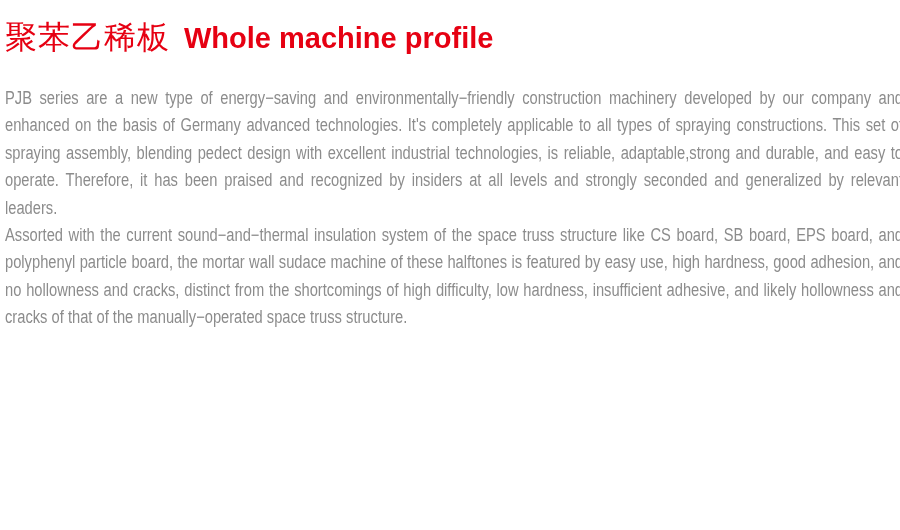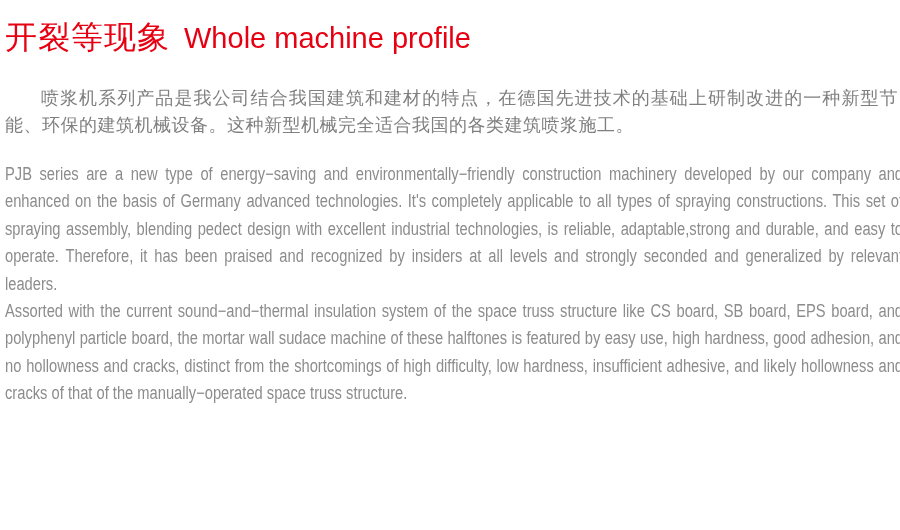--- a/index.html
+++ b/index.html
@@ -24,20 +24,21 @@
     line-height: 42px;
     white-space: nowrap;
   }
   .title-zh {
     font-size: 32px;
     letter-spacing: 1px;
   }
   .title-en {
     font-size: 29px;
     margin-left: 14px;
+    font-weight: bold;
   }
   
   .zh-section p {
     margin: 0;
     font-size: 18px;
     line-height: 27px;
     color: var(--chinese-text, #7f7f7f);
     text-align: justify;
     letter-spacing: 0.5px;
   }
@@ -58,25 +59,24 @@
     color: var(--english-text, #8c8c8c);
     text-align: justify;
   }
 </style>
 </head>
 <body>
 
 <div class="page">
 
   <h1 class="page-title">
-    <span class="title-zh">开裂等现象</span><span class="title-en">Whole machine profile</span>
+    <span class="title-zh">聚苯乙稀板</span><span class="title-en">Whole machine profile</span>
   </h1>
 
   <div class="zh-section">
-    <p class="indent">喷浆机系列产品是我公司结合我国建筑和建材的特点，在德国先进技术的基础上研制改进的一种新型节能、环保的建筑机械设备。这种新型机械完全适合我国的各类建筑喷浆施工。</p>
   </div>
 
   <div class="en-section">
     <p>PJB series are a new type of energy−saving and environmentally−friendly construction machinery developed by our company and enhanced on the basis of Germany advanced technologies. It's completely applicable to all types of spraying constructions. This set of spraying assembly, blending pedect design with excellent industrial technologies, is reliable, adaptable,strong and durable, and easy to operate. Therefore, it has been praised and recognized by insiders at all levels and strongly seconded and generalized by relevant leaders.</p>
     <p>Assorted with the current sound−and−thermal insulation system of the space truss structure like CS board, SB board, EPS board, and polyphenyl particle board, the mortar wall sudace machine of these halftones is featured by easy use, high hardness, good adhesion, and no hollowness and cracks, distinct from the shortcomings of high difficulty, low hardness, insufficient adhesive, and likely hollowness and cracks of that of the manually−operated space truss structure.</p>
   </div>
 
 </div>
 
 </body></html>

